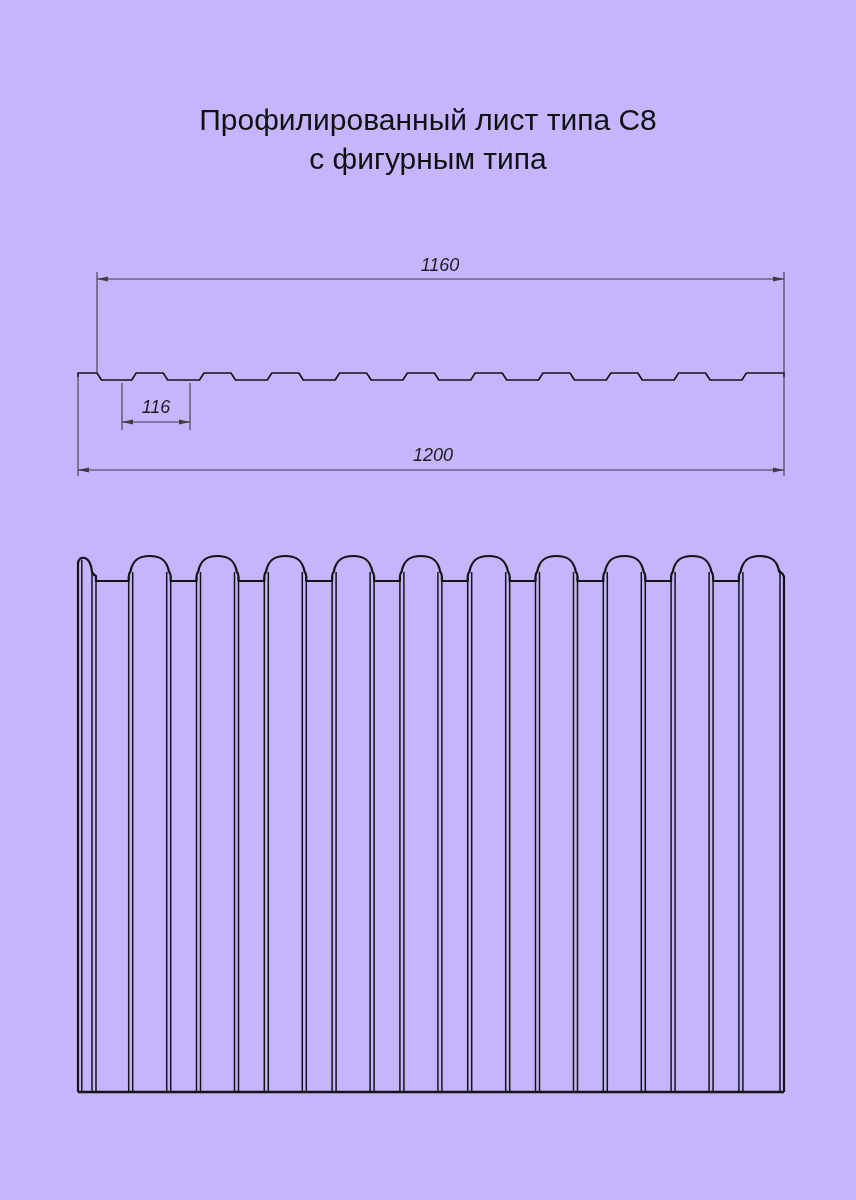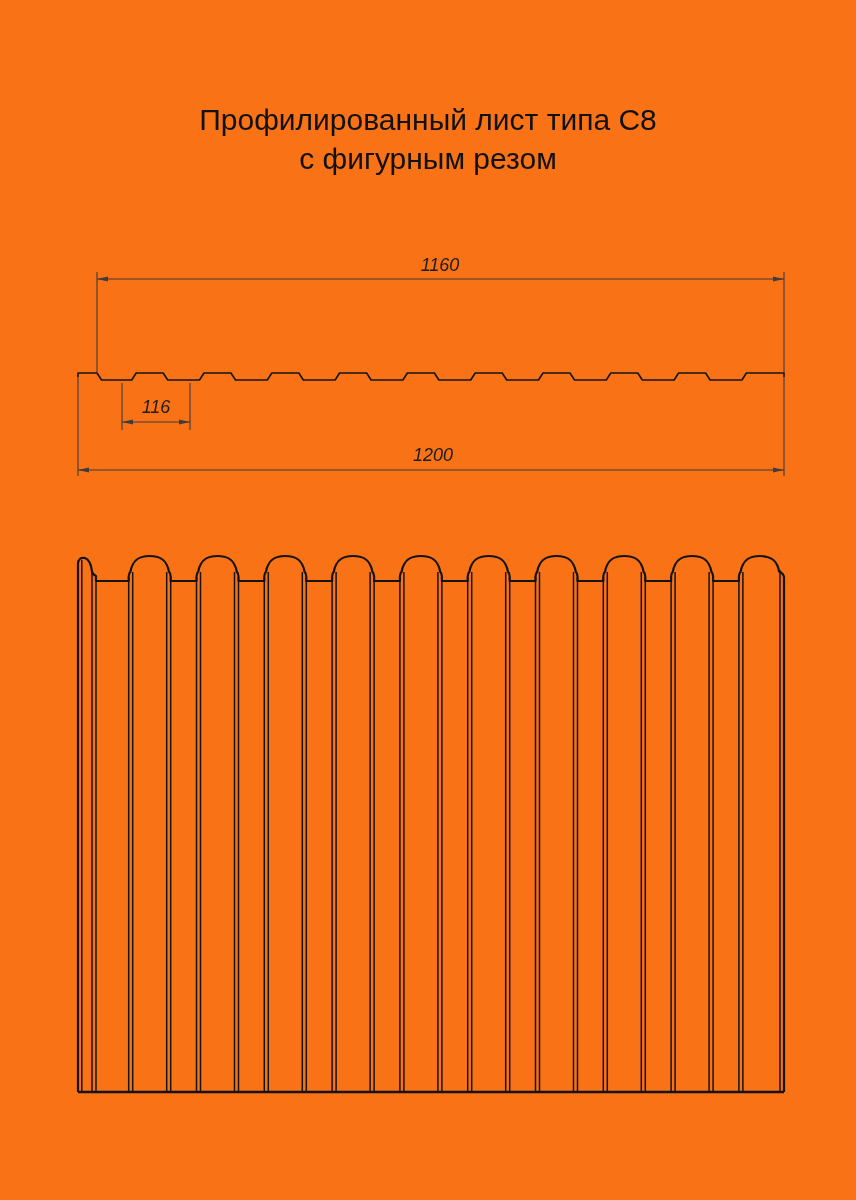--- a/index.html
+++ b/index.html
@@ -1,29 +1,29 @@
 <!DOCTYPE html>
 <html><head>
 <meta charset="utf-8">
 <style>
   html,body{margin:0;padding:0;background:#fff;}
-  #page{position:relative;width:856px;height:1200px;background:#f97316;overflow:hidden;
+  #page{position:relative;width:856px;height:1200px;background:#c4b5fd;overflow:hidden;
         font-family:"Liberation Sans", sans-serif;}
   #title-block{position:absolute;left:0;right:0;top:100px;text-align:center;
                color:#111;font-size:30px;line-height:39px;font-weight:400;}
   svg text{font-family:"Liberation Sans", sans-serif;font-style:italic;font-size:18px;fill:#1d1d1d;}
 </style>
 </head>
 <body>
 
 <div id="page">
 
   <div id="title-block">
     <div>Профилированный лист типа С8</div>
-    <div>с фигурным резом</div>
+    <div>с фигурным типа</div>
   </div>
 
   <svg id="dwg" width="856" height="1200" viewBox="0 0 856 1200">
 
     <g>
       <path id="section-path" fill="none" stroke-width="1.6" stroke-linejoin="round" d="M 78 377 L 78 373 L 97 373 L 101.5 380 L 131.7 380 L 136.2 373 L 163.2 373 L 167.7 380 L 199.5 380 L 204 373 L 231 373 L 235.5 380 L 267.29999999999995 380 L 271.79999999999995 373 L 298.79999999999995 373 L 303.29999999999995 380 L 335.09999999999997 380 L 339.59999999999997 373 L 366.59999999999997 373 L 371.09999999999997 380 L 402.9 380 L 407.4 373 L 434.4 373 L 438.9 380 L 470.7 380 L 475.2 373 L 502.2 373 L 506.7 380 L 538.5 380 L 543 373 L 570 373 L 574.5 380 L 606.3 380 L 610.8 373 L 637.8 373 L 642.3 380 L 674.0999999999999 380 L 678.5999999999999 373 L 705.5999999999999 373 L 710.0999999999999 380 L 741.8999999999999 380 L 746.3999999999999 373 L 773.3999999999999 373 L 784 373 L 784 377" stroke="#141414"></path>
     </g>
 
     <g id="dim1160">
       <text x="440" y="271" text-anchor="middle">1160</text>

